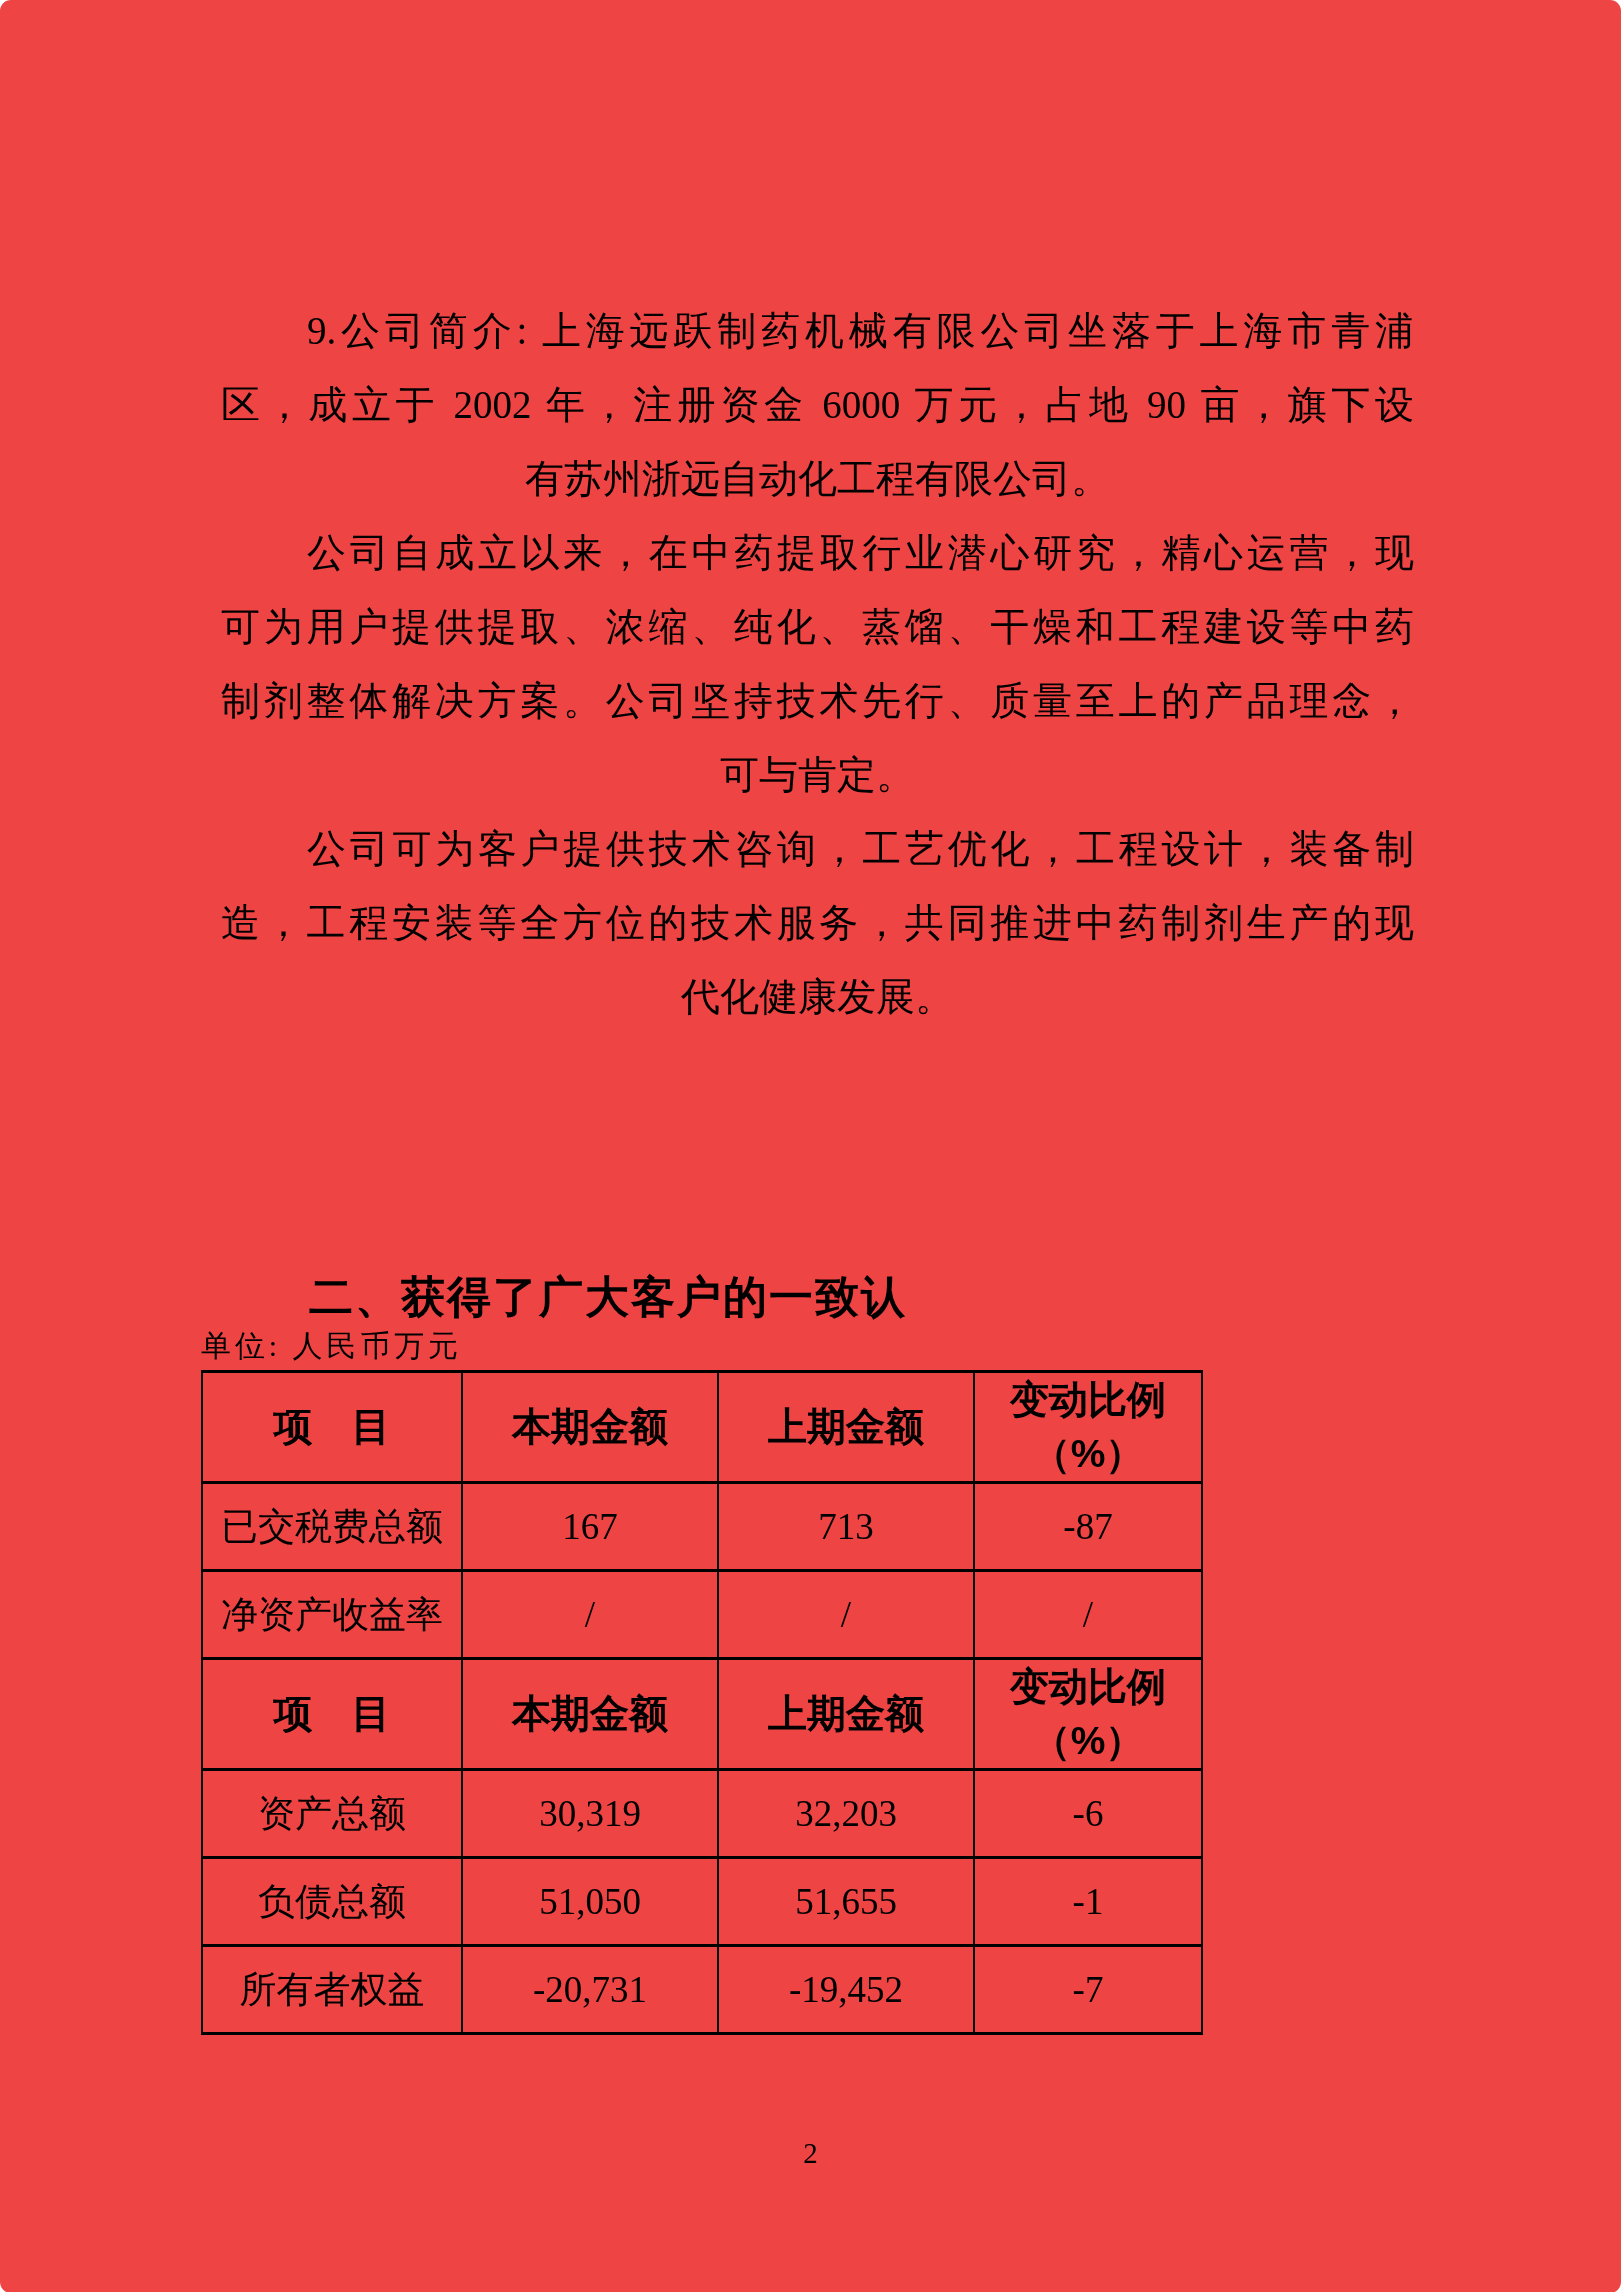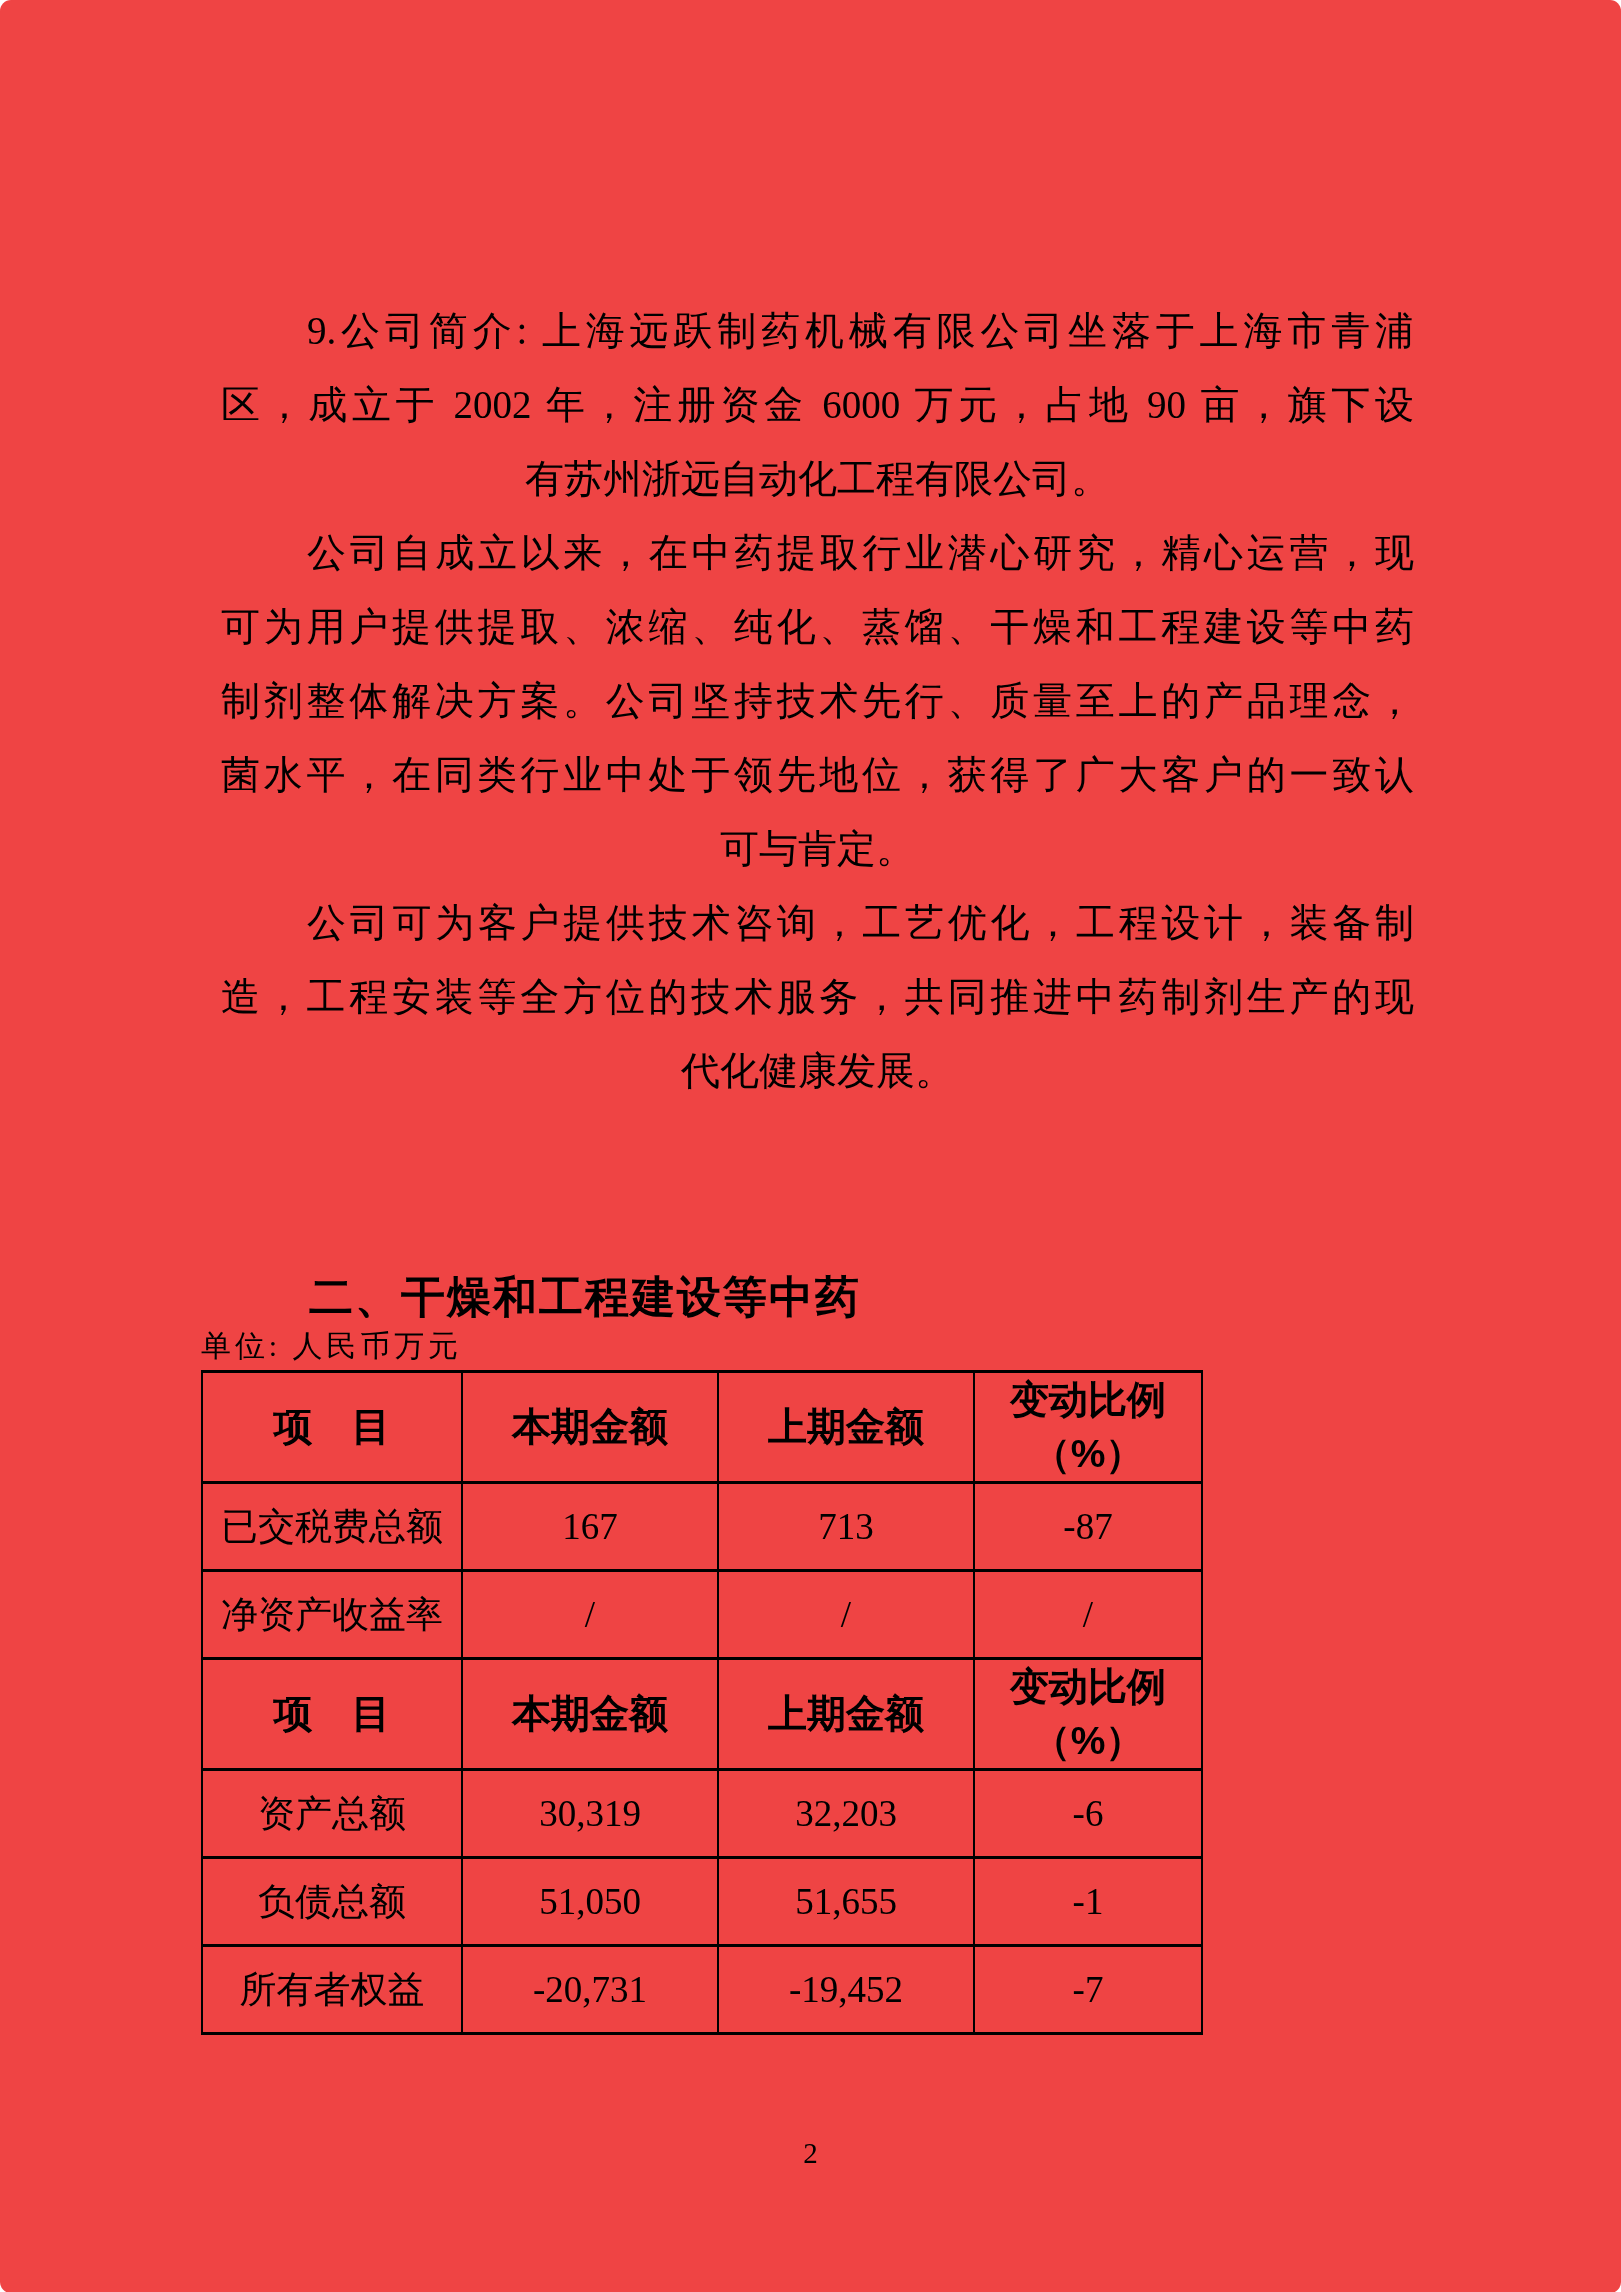--- a/index.html
+++ b/index.html
@@ -106,28 +106,27 @@
 
 <div class="page">
 
   <div class="text-block">
     <div class="line ind j">9.公司简介: 上海远跃制药机械有限公司坐落于上海市青浦</div>
     <div class="line j">区，成立于 2002 年，注册资金 6000 万元，占地 90 亩，旗下设</div>
     <div class="line">有苏州浙远自动化工程有限公司。</div>
     <div class="line ind j">公司自成立以来，在中药提取行业潜心研究，精心运营，现</div>
     <div class="line j">可为用户提供提取、浓缩、纯化、蒸馏、干燥和工程建设等中药</div>
     <div class="line j">制剂整体解决方案。公司坚持技术先行、质量至上的产品理念，</div>
-    <div class="line j">菌水平，在同类行业中处于领先地位，获得了广大客户的一致认</div>
     <div class="line">可与肯定。</div>
     <div class="line ind j">公司可为客户提供技术咨询，工艺优化，工程设计，装备制</div>
     <div class="line j">造，工程安装等全方位的技术服务，共同推进中药制剂生产的现</div>
     <div class="line">代化健康发展。</div>
   </div>
 
-  <div class="section-heading">二、干燥和工程建设等中药</div>
+  <div class="section-heading">二、获得了广大客户的一致认</div>
 
   <div class="unit-note">单位: 人民币万元</div>
 
   <table class="fin">
     <colgroup>
       <col style="width:26%">
       <col style="width:25.6%">
       <col style="width:25.6%">
       <col style="width:22.8%">
     </colgroup>

